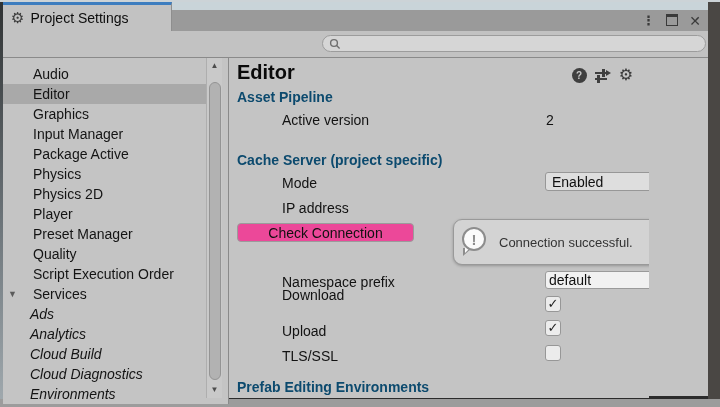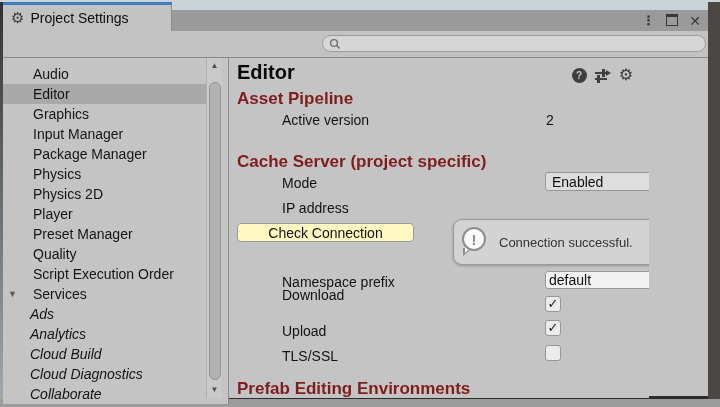--- a/index.html
+++ b/index.html
@@ -67,29 +67,29 @@
            display:flex;align-items:center;justify-content:center;}
   .preset-ic{position:relative;width:16px;height:14px;}
   .preset-ic b{position:absolute;background:#3f3f3f;}
   .preset-ic .l1{top:4px;left:0;width:12px;height:2px;}
   .preset-ic .k1{top:1px;left:7px;width:3px;height:8px;}
   .preset-ic .l2{top:10px;left:0;width:12px;height:2px;}
   .preset-ic .k2{top:7px;left:2px;width:3px;height:8px;}
   .preset-ic .ar{top:2px;right:0;width:0;height:0;background:transparent;
                  border-left:5px solid #3f3f3f;border-top:3px solid transparent;border-bottom:3px solid transparent;}
   .hd-gear{font-size:16px;}
-  .sec-h{font-size:17px;font-weight:bold;color:#7f1d1d;white-space:nowrap;}
+  .sec-h{font-size:14px;font-weight:bold;color:#0c4a6e;white-space:nowrap;}
   .lbl{font-size:14px;color:#121212;white-space:nowrap;margin-left:45px;}
   .val{font-size:14px;color:#121212;}
   .field{position:absolute;background:#f1f1f1;border:1px solid #9a9a9a;border-radius:3px;box-sizing:border-box;
          font-size:14px;color:#101010;line-height:16px;padding:0 3px;overflow:hidden;white-space:nowrap;}
   .select{position:absolute;background:#dedede;border:1px solid #979797;border-radius:3px;box-sizing:border-box;
           display:flex;align-items:center;font-size:14px;color:#101010;padding:0 6px;}
   .select .dd{margin-left:auto;font-size:8px;color:#333;}
-  .btn{position:absolute;background:#fef9c3;border:1px solid #9b9b9b;border-radius:4px;box-sizing:border-box;
+  .btn{position:absolute;background:#ec4899;border:1px solid #9b9b9b;border-radius:4px;box-sizing:border-box;
        display:flex;align-items:center;justify-content:center;font-size:14px;color:#111;}
   .checkbox{position:absolute;width:16px;height:16px;background:#ececec;border:1px solid #979797;border-radius:3px;
             box-sizing:border-box;display:flex;align-items:center;justify-content:center;}
   .checkbox .tick{font-size:13px;font-weight:bold;color:#222;line-height:1;margin-top:-1px;}
 
   
   .tooltip{left:224px;top:161px;width:240px;height:44px;background:#d3d3d3;border:1px solid #999;
            border-radius:9px;box-shadow:0 1px 3px rgba(0,0,0,.25);display:flex;align-items:center;z-index:5;}
   .bubble{position:relative;width:30px;height:30px;margin-left:6px;flex:0 0 auto;}
   .bubble .ball{position:absolute;left:2px;top:0;width:24px;height:24px;border-radius:50%;
@@ -135,36 +135,36 @@
     </div>
   </div>
 
   <div class="abs content">
 
     <div class="sidebar">
       <div class="sb-item"><span>Audio</span></div>
       <div class="sb-item sel"><span>Editor</span></div>
       <div class="sb-item"><span>Graphics</span></div>
       <div class="sb-item"><span>Input Manager</span></div>
-      <div class="sb-item"><span>Package Manager</span></div>
+      <div class="sb-item"><span>Package Active</span></div>
       <div class="sb-item"><span>Physics</span></div>
       <div class="sb-item"><span>Physics 2D</span></div>
       <div class="sb-item"><span>Player</span></div>
       <div class="sb-item"><span>Preset Manager</span></div>
       <div class="sb-item"><span>Quality</span></div>
       <div class="sb-item"><span>Script Execution Order</span></div>
       <div class="sb-item">
         <span class="foldout">▼</span>
         <span>Services</span>
       </div>
       <div class="sb-item ind"><span>Ads</span></div>
       <div class="sb-item ind"><span>Analytics</span></div>
       <div class="sb-item ind"><span>Cloud Build</span></div>
       <div class="sb-item ind"><span>Cloud Diagnostics</span></div>
-      <div class="sb-item ind"><span>Collaborate</span></div>
+      <div class="sb-item ind"><span>Environments</span></div>
 
       <div class="sbar side-scroll">
         <span class="arr" style="top:2px;">▲</span>
         <div class="thumb" style="top:24px;height:296px;"></div>
         <span class="arr" style="bottom:2px;">▼</span>
       </div>
     </div>
 
     <div class="main">
       <div class="abs pg-title">Editor</div>

